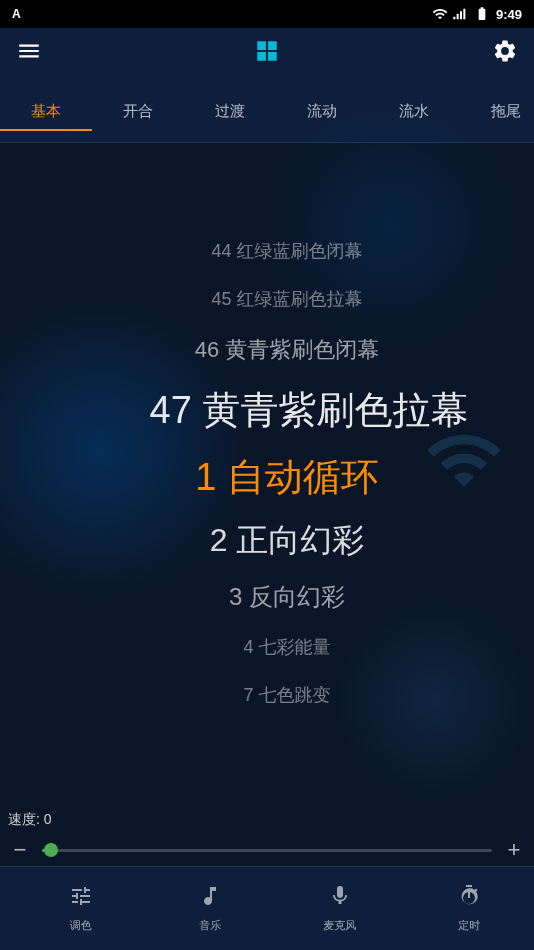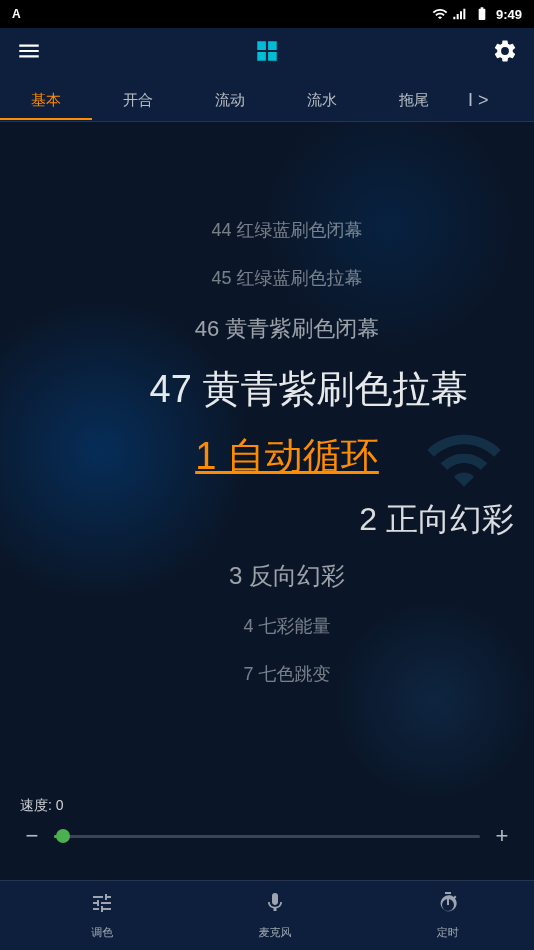--- a/index.html
+++ b/index.html
@@ -157,39 +157,36 @@
     .list-item.large {
       font-size: 38px;
       color: rgba(255,255,255,0.9);
       padding: 8px 20px;
       margin-left: 44px;
     }
     .list-item.active-item {
       font-size: 38px;
       color: #ff8c00;
       padding: 8px 20px;
-      text-decoration: underline;
     }
     .list-item.second-large {
       font-size: 32px;
       color: rgba(255,255,255,0.85);
       padding: 8px 20px;
-      text-align: right;
     }
     .list-item.third-medium {
       font-size: 24px;
       color: rgba(255,255,255,0.6);
       padding: 10px 20px;
     }
 
     
     .speed-section {
-      padding: 8px 20px 0;
+      padding: 8px 8px 0;
       width: 100%;
-      margin-top: 7px;
     }
     .speed-label {
       font-size: 14px;
       color: rgba(255,255,255,0.8);
       margin-bottom: 6px;
     }
     .slider-row {
       display: flex;
       align-items: center;
       gap: 10px;
@@ -226,21 +223,21 @@
       border-radius: 50%;
       background: #4caf50;
       cursor: pointer;
     }
 
     
     .bottom-nav {
       display: flex;
       align-items: center;
       justify-content: space-around;
-      height: 70px;
+      height: 84px;
       background: #0d1f3c;
       border-top: 1px solid rgba(255,255,255,0.1);
       position: absolute;
       bottom: 0;
       left: 0;
       right: 0;
       padding-left: 16px;
     }
     .nav-item {
       display: flex;
@@ -321,20 +318,21 @@
   <div class="toolbar-settings">
     <svg width="26" height="26" viewBox="0 0 24 24" fill="white">
       <path d="M19.14 12.94c.04-.3.06-.61.06-.94s-.02-.64-.07-.94l2.03-1.58a.49.49 0 0 0 .12-.61l-1.92-3.32a.49.49 0 0 0-.59-.22l-2.39.96a7.06 7.06 0 0 0-1.62-.94l-.36-2.54a.484.484 0 0 0-.48-.41h-3.84c-.24 0-.43.17-.47.41l-.36 2.54a7.4 7.4 0 0 0-1.62.94l-2.39-.96a.48.48 0 0 0-.59.22L2.74 8.87a.47.47 0 0 0 .12.61l2.03 1.58c-.05.3-.09.63-.09.94s.02.64.07.94l-2.03 1.58a.49.49 0 0 0-.12.61l1.92 3.32c.12.22.37.29.59.22l2.39-.96c.5.38 1.03.7 1.62.94l.36 2.54c.05.24.24.41.48.41h3.84c.24 0 .44-.17.47-.41l.36-2.54a7.4 7.4 0 0 0 1.62-.94l2.39.96c.22.08.47 0 .59-.22l1.92-3.32a.47.47 0 0 0-.12-.61l-2.01-1.58zM12 15.6a3.6 3.6 0 1 1 0-7.2 3.6 3.6 0 0 1 0 7.2z"></path>
     </svg>
   </div>
 </div>
 
 <div class="tab-bar">
   <div class="tab-item active">基本</div>
   <div class="tab-item">开合</div>
+  <div class="tab-item">过渡</div>
   <div class="tab-item">流动</div>
   <div class="tab-item">流水</div>
   <div class="tab-item">拖尾</div>
   <div class="tab-more">I &gt;</div>
 </div>
 
 <div class="main-list">
   <div class="list-container">
     <div class="list-item">44 红绿蓝刷色闭幕</div>
     <div class="list-item">45 红绿蓝刷色拉幕</div>
@@ -365,20 +363,28 @@
   <div class="nav-item">
     <div class="nav-icon">
       <svg width="24" height="24" viewBox="0 0 24 24" fill="rgba(255,255,255,0.6)">
         <path d="M3 17v2h6v-2H3zM3 5v2h10V5H3zm10 16v-2h8v-2h-8v-2h-2v6h2zM7 9v2H3v2h4v2h2V9H7zm14 4v-2H11v2h10zm-6-4h2V7h4V5h-4V3h-2v6z"></path>
       </svg>
     </div>
     <span class="nav-label">调色</span>
   </div>
 
 
+  <div class="nav-item">
+    <div class="nav-icon">
+      <svg width="24" height="24" viewBox="0 0 24 24" fill="rgba(255,255,255,0.6)">
+        <path d="M12 3v10.55A4 4 0 1 0 14 17V7h4V3h-6z"></path>
+      </svg>
+    </div>
+    <span class="nav-label">音乐</span>
+  </div>
 
   <div class="nav-item">
     <div class="nav-icon">
       <svg width="24" height="24" viewBox="0 0 24 24" fill="rgba(255,255,255,0.6)">
         <path d="M12 14c1.66 0 3-1.34 3-3V5a3 3 0 0 0-6 0v6c0 1.66 1.34 3 3 3zm5.3-3a5.32 5.32 0 0 1-10.6 0H5c0 3.21 2.38 5.88 5.5 6.32V20h3v-2.68C16.62 16.88 19 14.21 19 11h-1.7z"></path>
       </svg>
     </div>
     <span class="nav-label">麦克风</span>
   </div>
 

